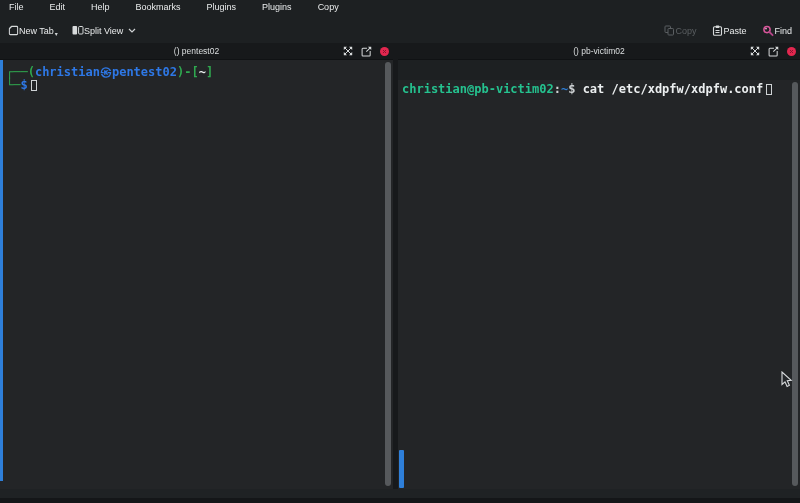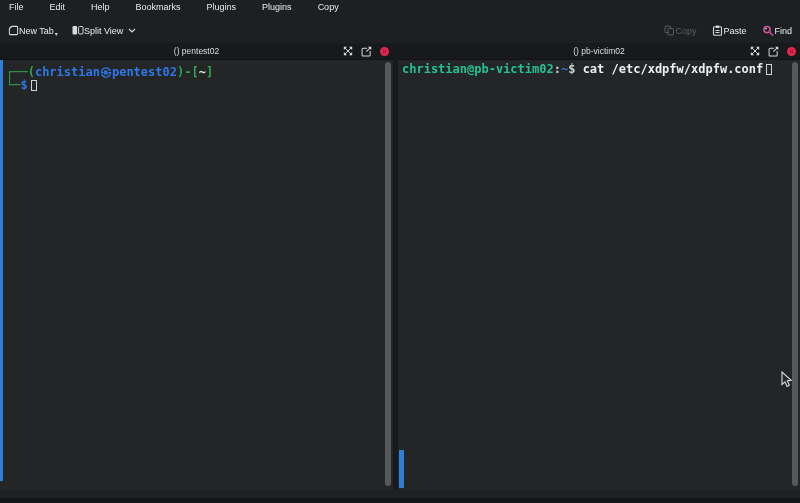--- a/index.html
+++ b/index.html
@@ -35,21 +35,21 @@
   .tool-right .tool-btn { margin-right:0; margin-left:16px; }
   .mini-caret { font-size:6px; color:#cfd2d4; transform:translateY(3px); margin-left:1px; }
 
   
   .panes {
     position:absolute; top:43px; left:0; right:0; height:446px;
     display:flex;
   }
   .pane { display:flex; flex-direction:column; }
   .pane-left  { width:393px; }
-  .pane-right { flex:1; }
+  .pane-right { flex:1;gap:20px; }
   .divider { width:5px; background:#17191b; }
 
   .pane-header {
     height:17px; background:#17191b; border-bottom:1px solid #101214;
     display:flex; align-items:center; position:relative; flex:0 0 auto;
   }
   .pane-title {
     position:absolute; left:0; right:0; text-align:center;
     font-size:8.5px; color:#dcdfe0; pointer-events:none;
   }

